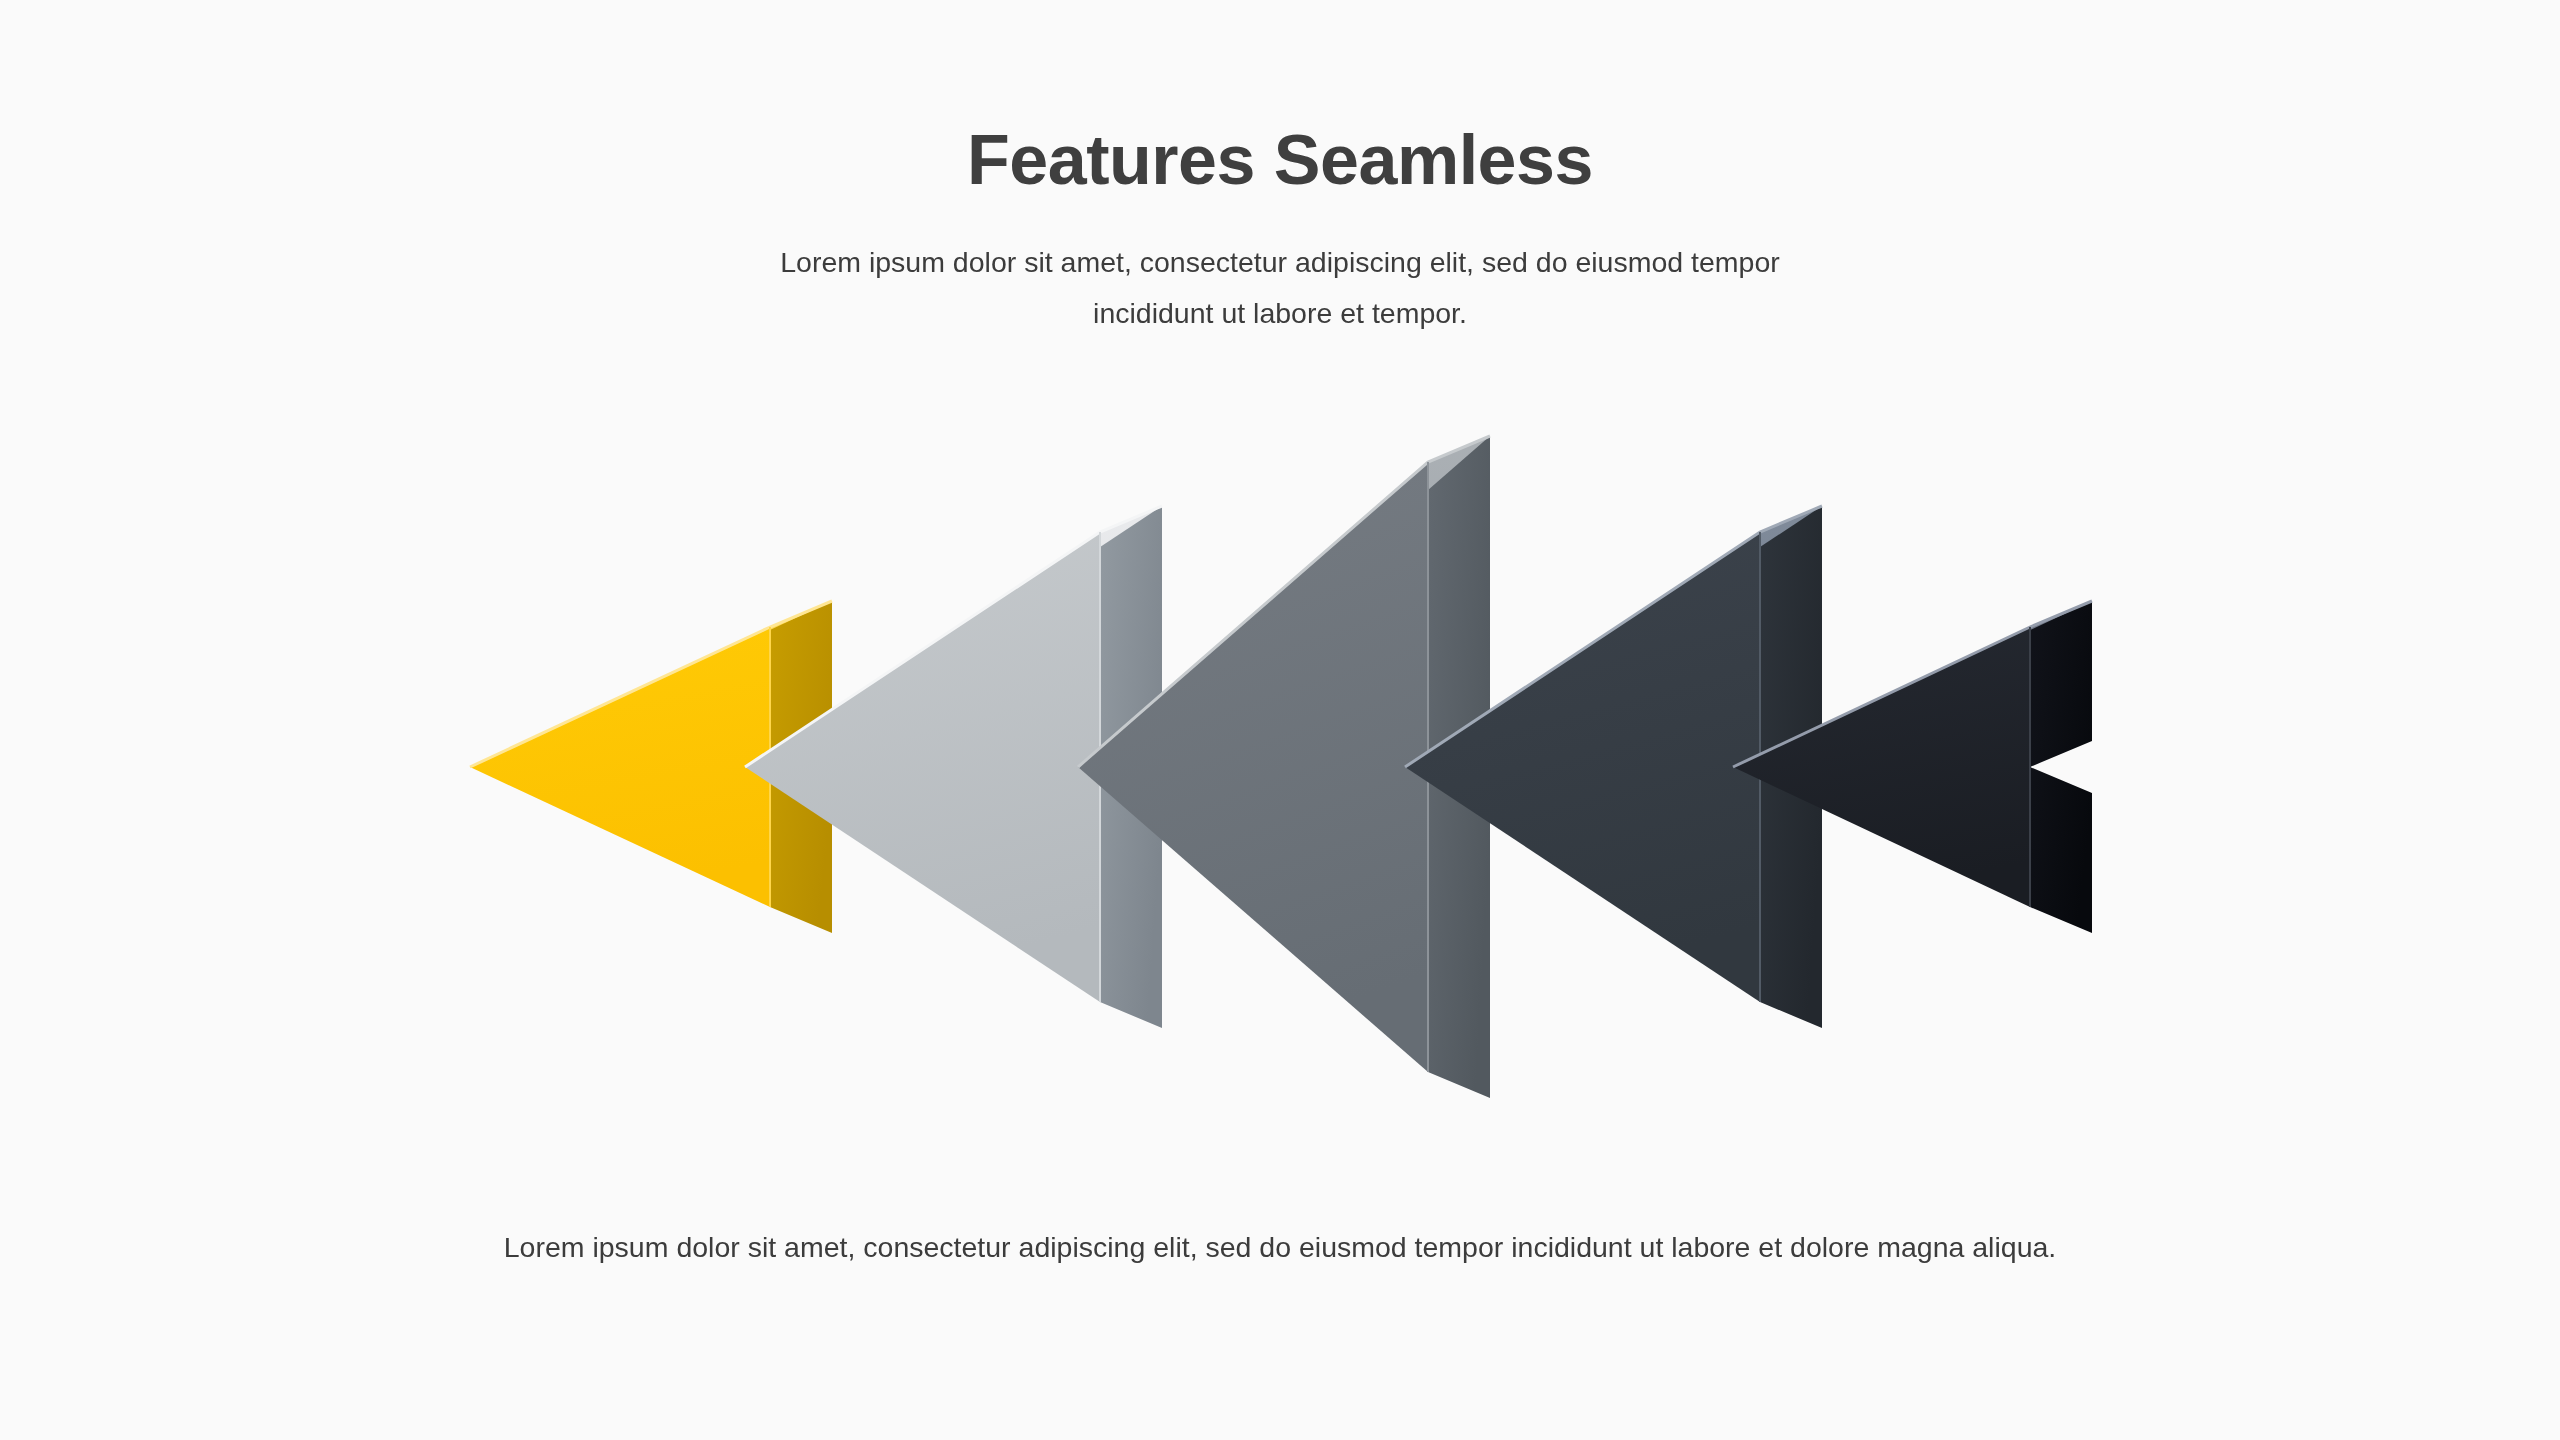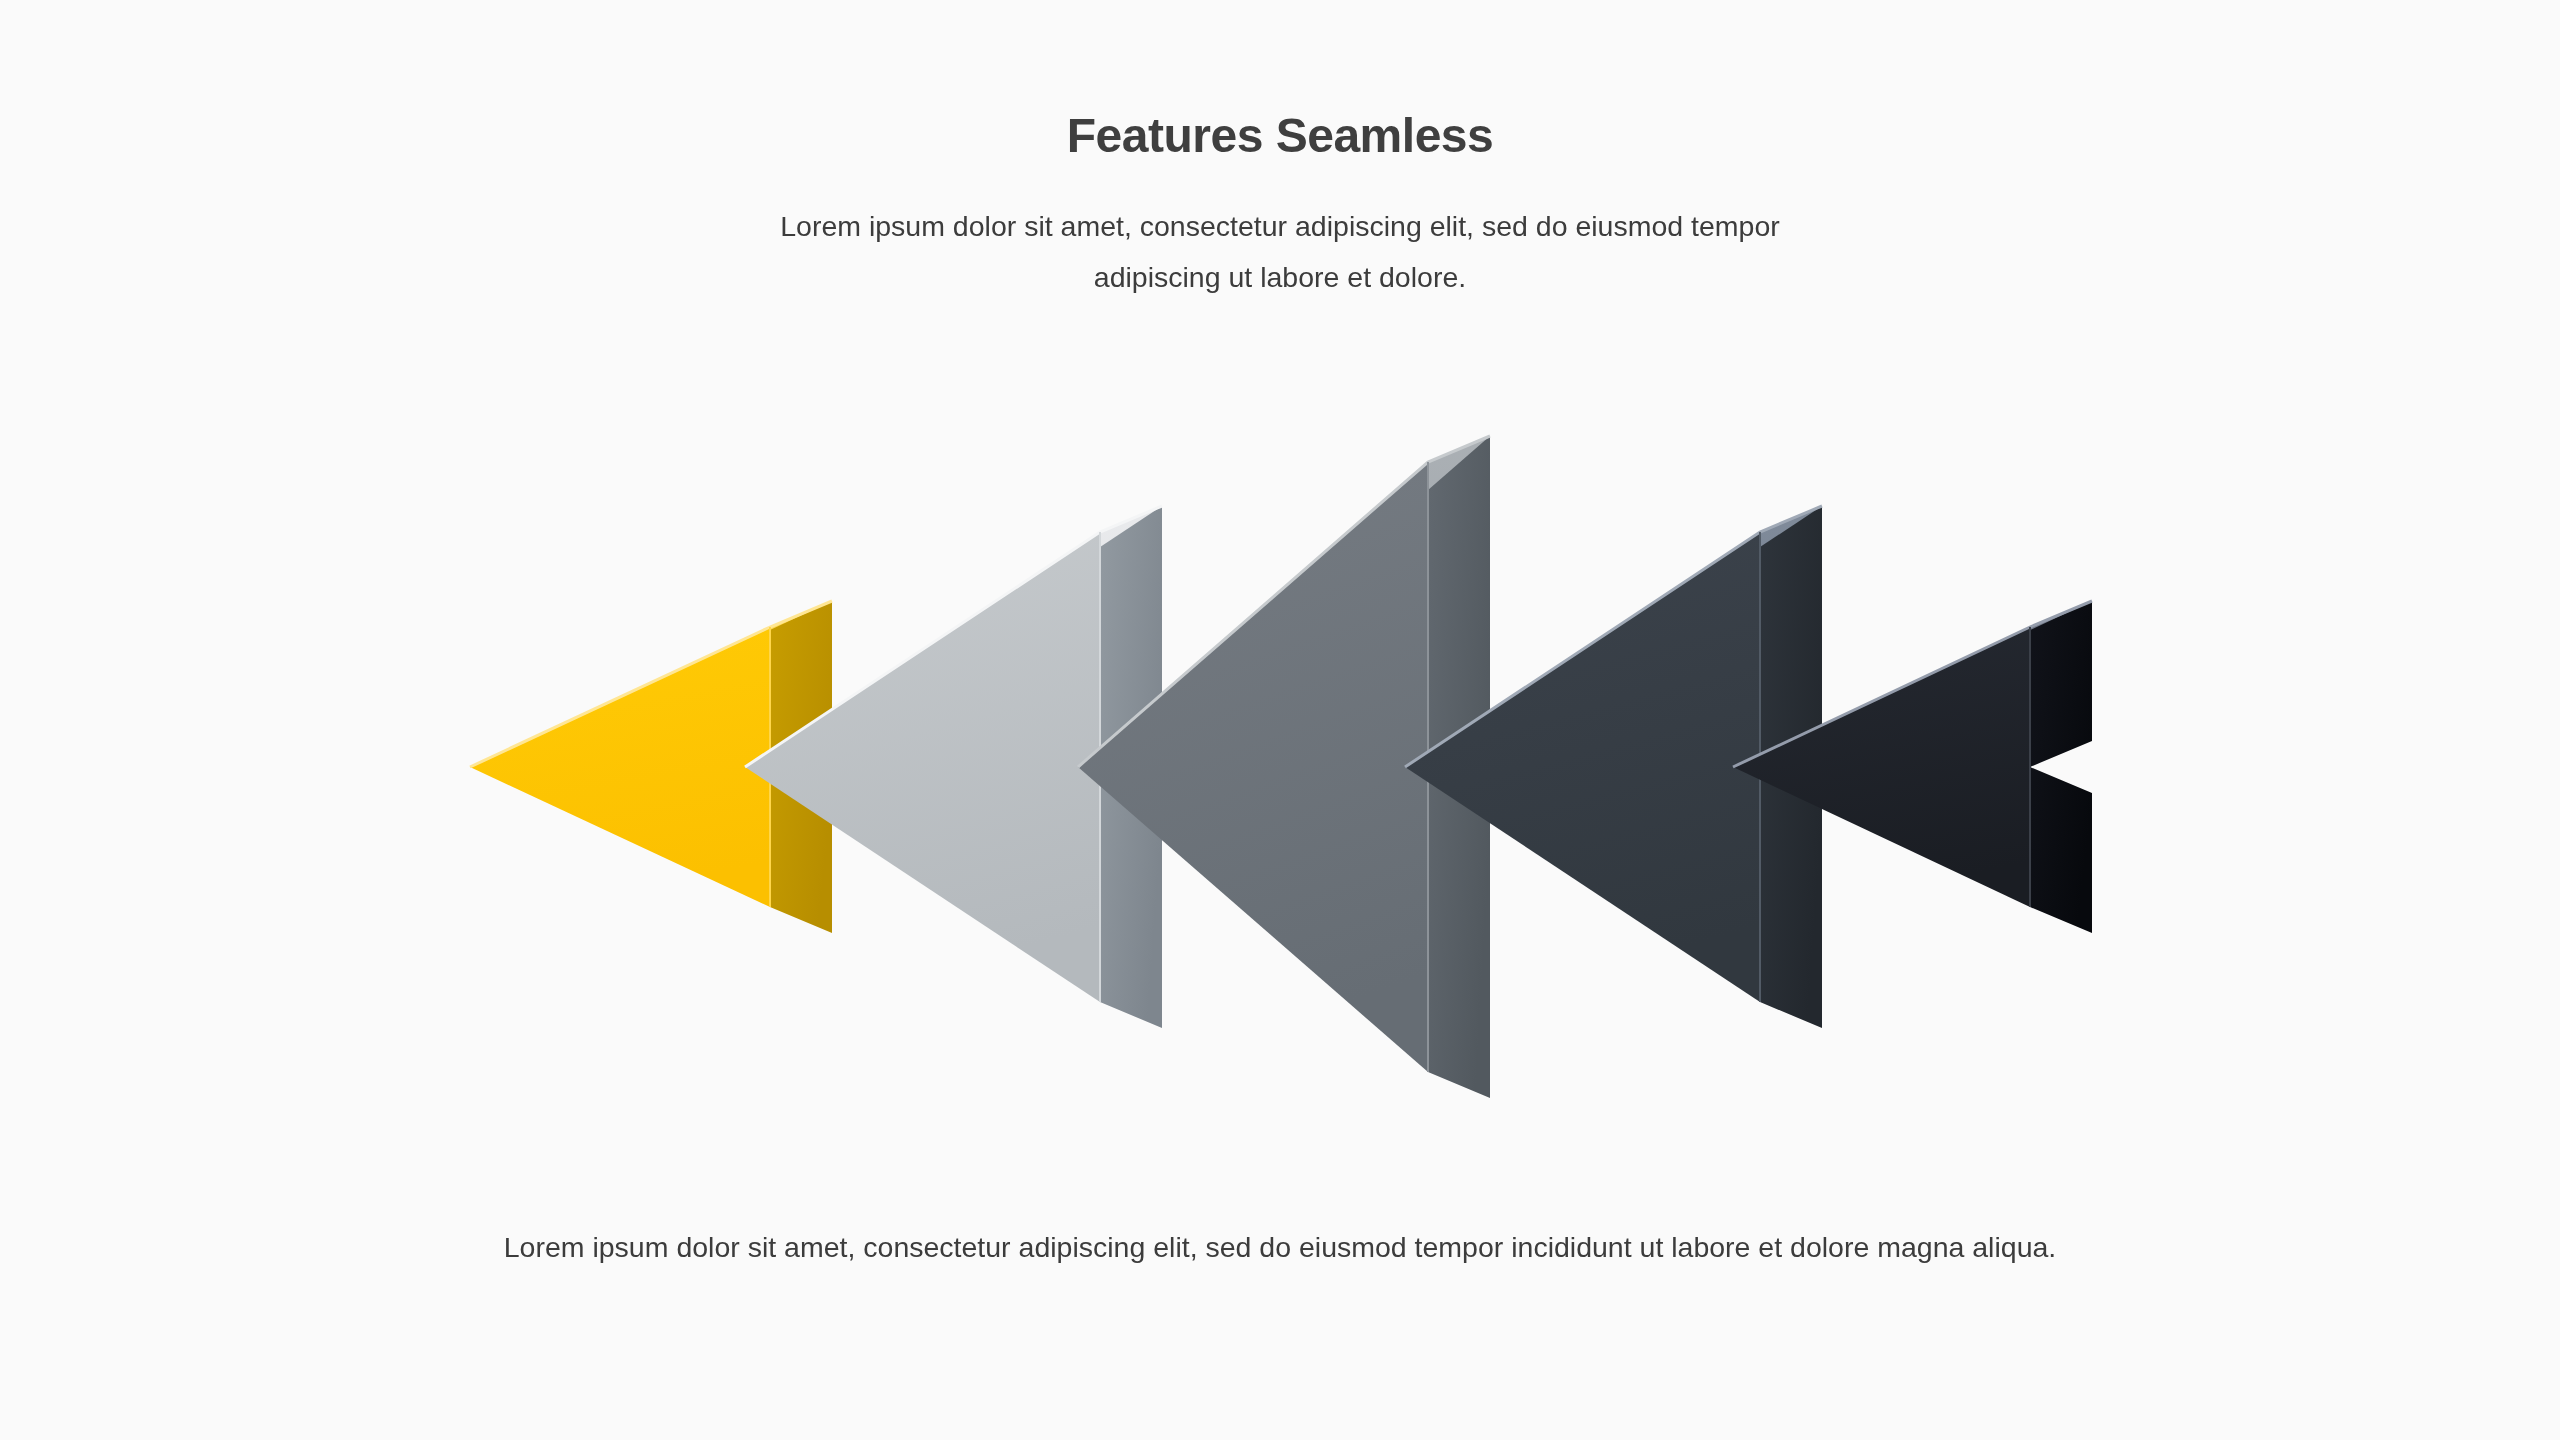--- a/index.html
+++ b/index.html
@@ -28,26 +28,26 @@
   .header-block {
     position: absolute;
     top: 110px;
     left: 0;
     right: 0;
     text-align: center;
   }
 
   .title {
     font-family: "Liberation Sans", sans-serif;
-    font-size: 48px;
+    font-size: 70px;
     font-weight: bold;
     color: #3f3f3f;
     letter-spacing: -0.5px;
     line-height: 1.1;
-    margin: 0;
+    margin: 12px;
     padding: 0;
   }
 
   .subtitle {
     margin: 0;
     padding: 0;
     margin-top: 38px;
     font-family: "Liberation Sans", sans-serif;
     font-size: 28.5px;
     font-weight: normal;
@@ -92,21 +92,21 @@
 </style>
 </head>
 <body style="background: rgb(250, 250, 250);">
 
 <div class="slide">
 
   <div class="header-block">
     <h1 class="title">Features Seamless</h1>
     <p class="subtitle">
       <span>Lorem ipsum dolor sit amet, consectetur adipiscing elit, sed do eiusmod tempor</span><br>
-      <span>adipiscing ut labore et dolore.</span>
+      <span>incididunt ut labore et tempor.</span>
     </p>
   </div>
 
   <div class="art-stage">
     <svg viewBox="0 0 2560 680" xmlns="http://www.w3.org/2000/svg">
       <defs>
 
         <linearGradient id="g1top" x1="0" y1="0" x2="0.25" y2="1">
           <stop offset="0%" stop-color="#ffe066"></stop>
           <stop offset="100%" stop-color="#fcce36"></stop>

